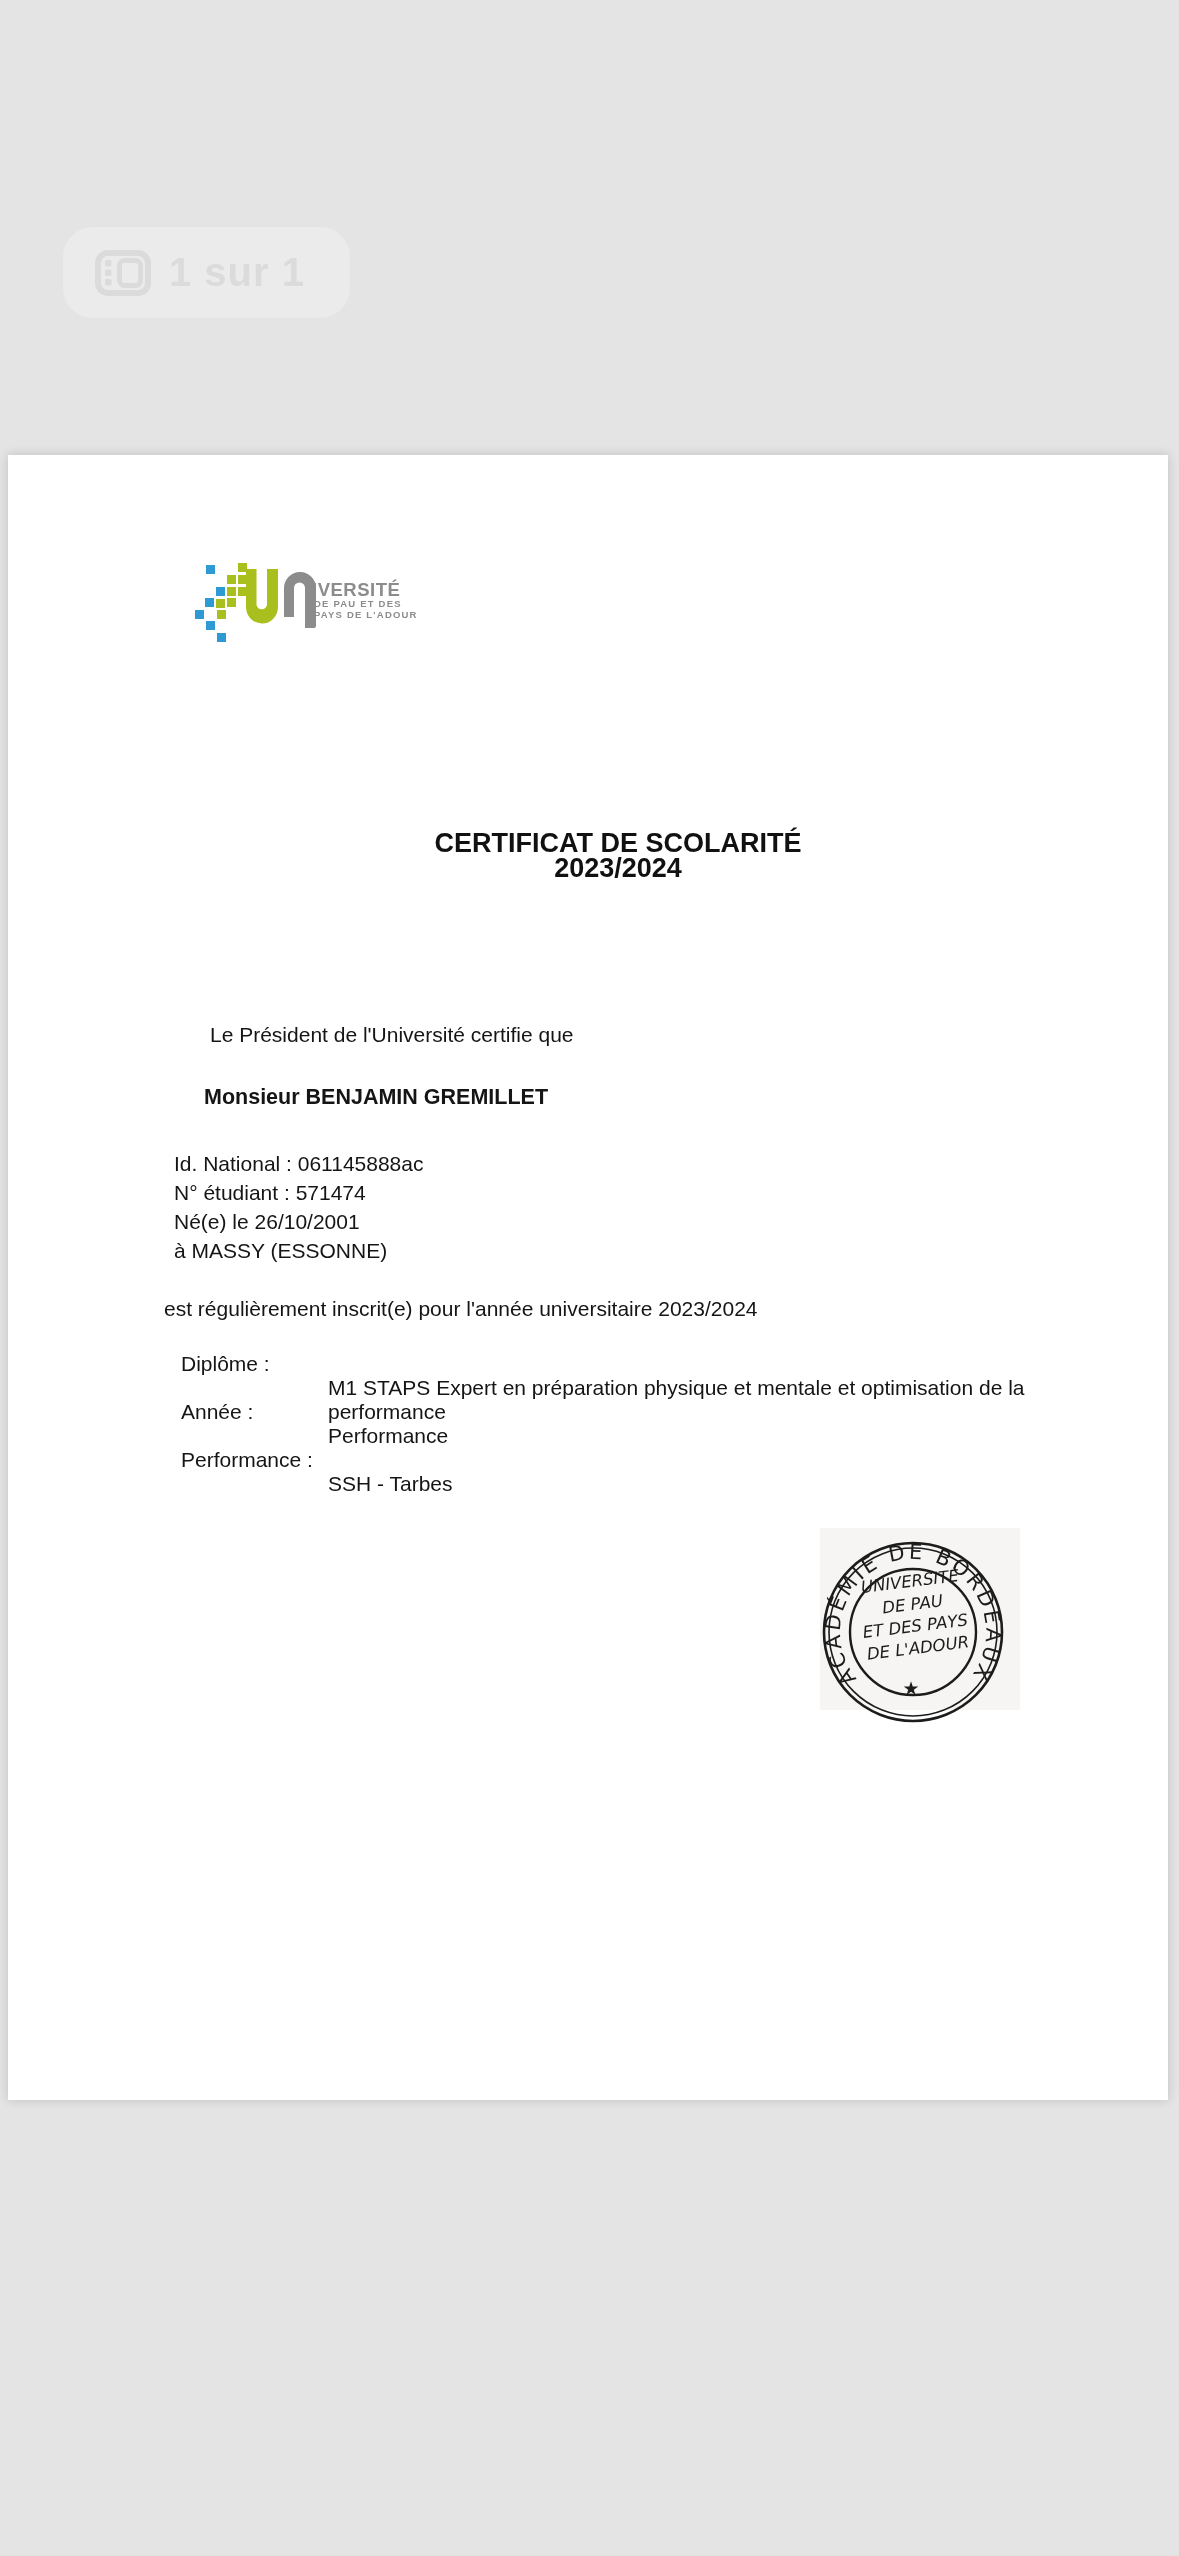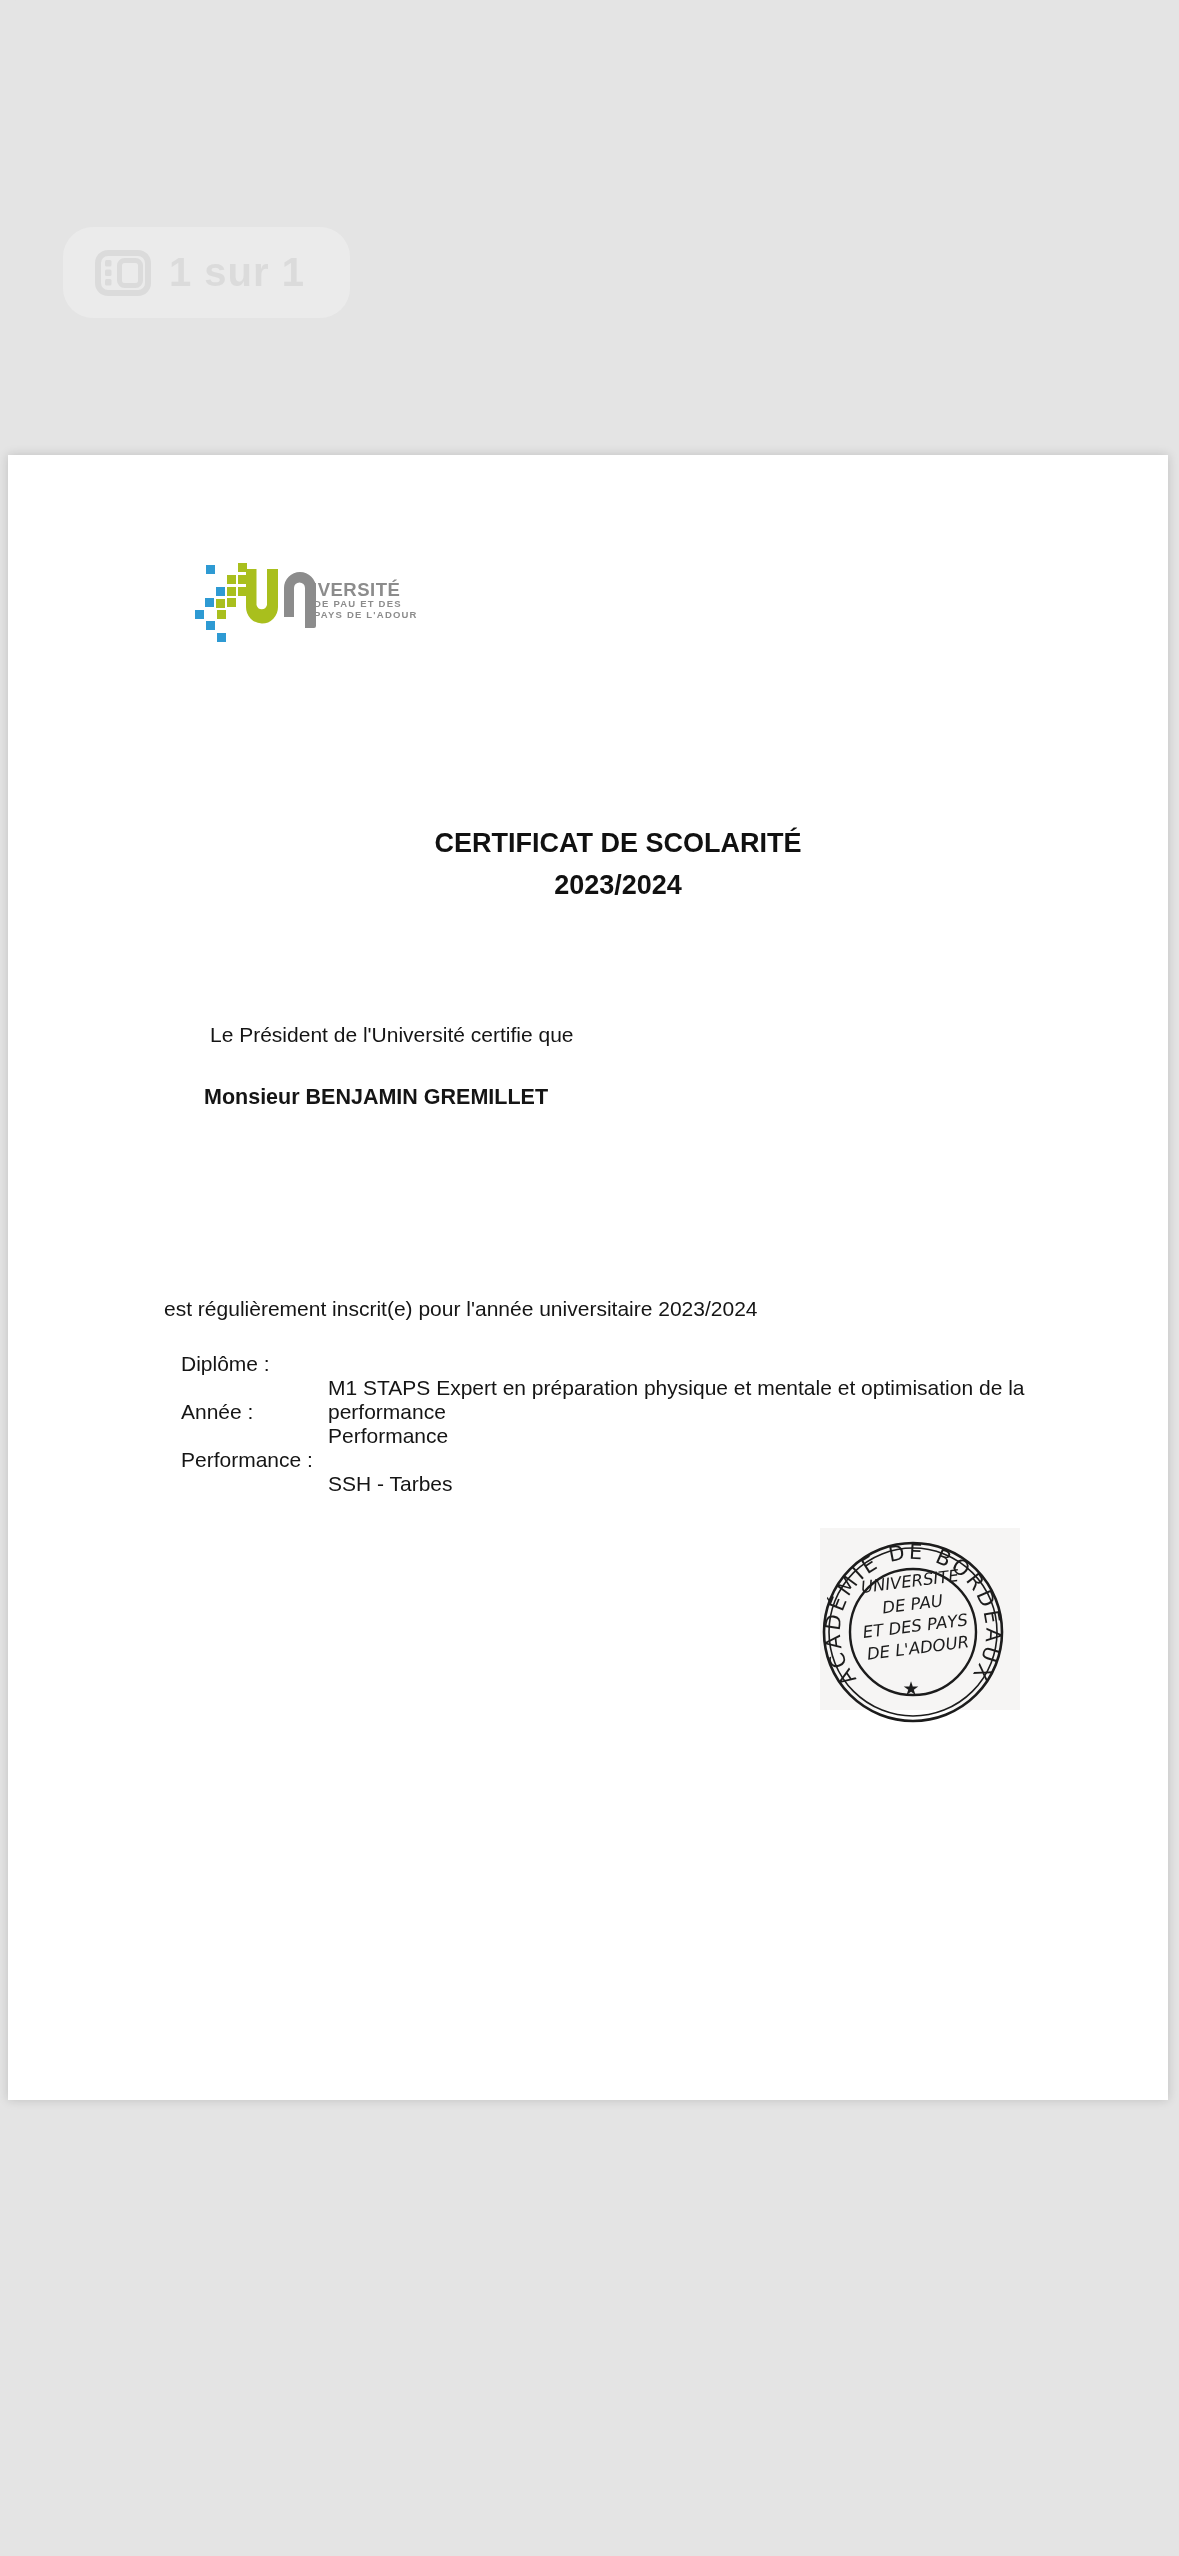--- a/index.html
+++ b/index.html
@@ -18,21 +18,21 @@
 
   
   .mosaic{position:absolute;inset:0;pointer-events:none;}
   .mosaic .sq{position:absolute;width:9px;height:9px;}
   .wordmark{font-weight:bold;color:#8c8c8c;line-height:1;}
   .wm-main{font-size:18.5px;letter-spacing:0.5px;}
   .wm-sub{font-size:9.5px;letter-spacing:1.2px;}
 
   
   .title-box{left:150px;top:371px;width:920px;text-align:center;font-weight:bold;font-size:27px;color:#111;line-height:34px;}
-  .title2-box{left:150px;top:415px;width:920px;text-align:center;font-weight:bold;font-size:27px;color:#111;}
+  .title2-box{left:150px;top:398px;width:920px;text-align:center;font-weight:bold;font-size:27px;color:#111;}
   .body-txt{font-size:21px;color:#151515;line-height:24px;}
   .intro{left:166px;top:568px;margin-left:36px;}
   .name{left:196px;top:630px;font-weight:bold;font-size:21.5px;}
   .identity{left:166px;top:694px;line-height:29px;}
   .enroll{left:156px;top:842px;}
   .detail-label{left:173px;width:146px;}
   .detail-value{left:320px;width:720px;margin-top:24px;}
   .r1{top:897px;} .r2{top:945px;} .r3{top:993px;}
 
   
@@ -81,20 +81,26 @@
     <div class="abs wordmark wm-main" style="left:304px;top:126px;">IVERSITÉ</div>
     <div class="abs wordmark wm-sub" style="left:306px;top:144px;">DE PAU ET DES</div>
     <div class="abs wordmark wm-sub" style="left:306px;top:155px;">PAYS DE L'ADOUR</div>
 
     <div class="abs title-box">CERTIFICAT DE SCOLARITÉ</div>
     <div class="abs title2-box">2023/2024</div>
 
     <div class="abs body-txt intro">Le Président de l'Université certifie que</div>
     <div class="abs body-txt name">Monsieur BENJAMIN GREMILLET</div>
 
+    <div class="abs body-txt identity">
+      <div>Id. National : 061145888ac</div>
+      <div>N° étudiant : 571474</div>
+      <div>Né(e) le 26/10/2001</div>
+      <div>à MASSY (ESSONNE)</div>
+    </div>
 
     <div class="abs body-txt enroll">est régulièrement inscrit(e) pour l'année universitaire 2023/2024</div>
 
     <div class="abs body-txt detail-label r1">Diplôme :</div>
     <div class="abs body-txt detail-value r1">
       <div>M1 STAPS Expert en préparation physique et mentale et optimisation de la</div>
       <div>performance</div>
     </div>
     <div class="abs body-txt detail-label r2">Année :</div>
     <div class="abs body-txt detail-value r2">

